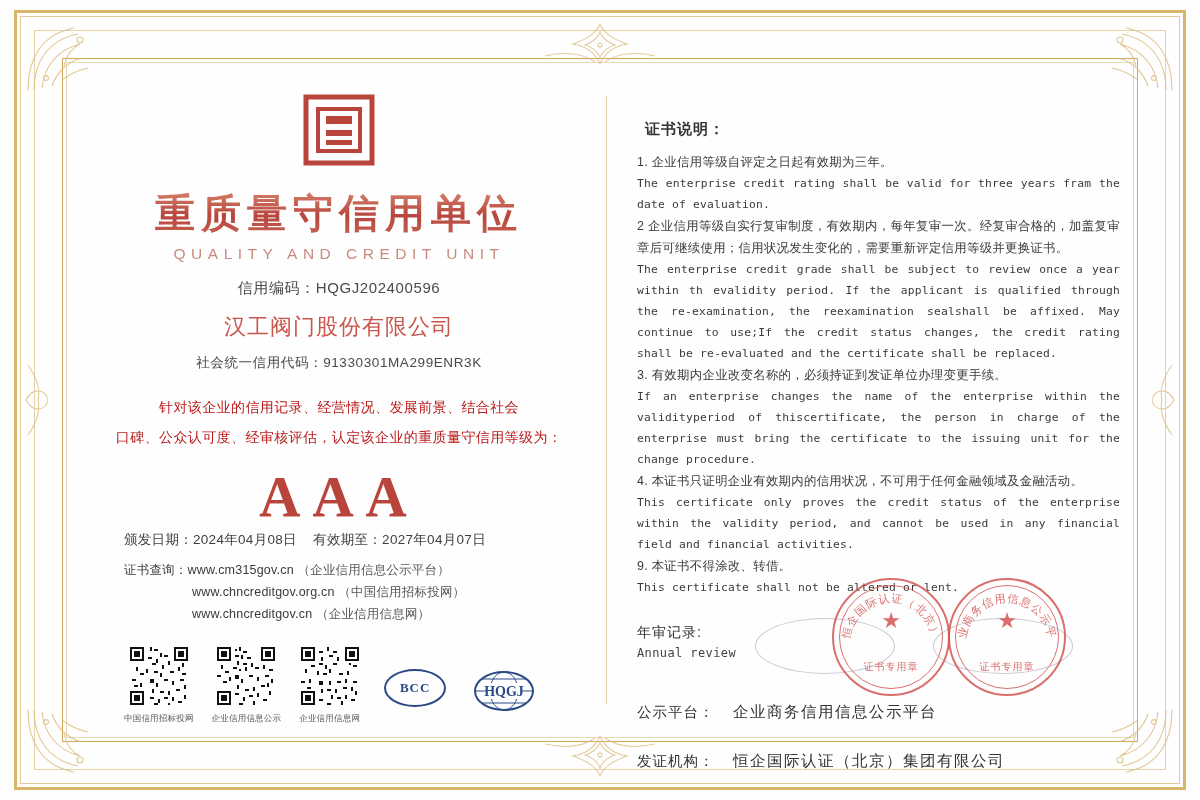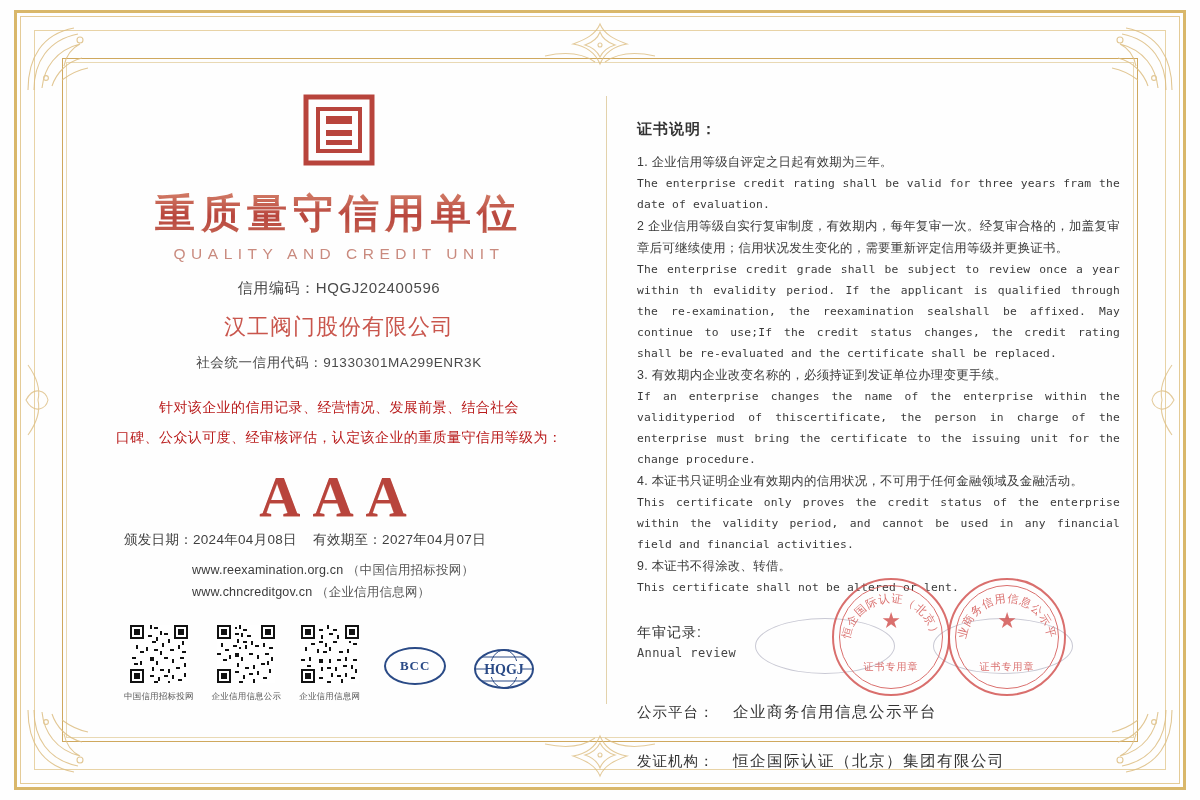--- a/index.html
+++ b/index.html
@@ -132,20 +132,21 @@
     display:flex; align-items:center; justify-content:center;
     color:#2a4a86; font-family:"Liberation Serif", serif;
     font-size:13px; font-weight:bold; letter-spacing:1px;
   }
   .badge-globe { position:relative; }
 
   
   .r-head {
     font-size:15px; color:#333; letter-spacing:1px; margin-bottom:12px;
     font-weight:bold;
+    margin-left:8px;
   }
   .r-list { }
   .r-cn {
     font-size:12.4px; color:#3a3a3a; line-height:22px; letter-spacing:.3px;
     text-align:justify;
   }
   .r-en {
     font-family:"DejaVu Sans Mono", monospace;
     font-size:11.3px; color:#3a3a3a; line-height:21px; letter-spacing:.2px;
     text-align:justify;
@@ -311,22 +312,26 @@
 
       <div class="grade">AAA</div>
 
       <div class="dates">
         <span>颁发日期：</span><span>2024年04月08日</span>
         &nbsp;&nbsp;
         <span>有效期至：</span><span>2027年04月07日</span>
       </div>
 
       <div class="urls">
+        <div class="url-row">
+          <span>证书查询：</span><span class="u">www.cm315gov.cn</span>
+          <span class="note">（企业信用信息公示平台）</span>
+        </div>
         <div class="url-row indent">
-          <span class="u">www.reexamination.org.cn</span>
+          <span class="u">www.chncreditgov.org.cn</span>
           <span class="note">（中国信用招标投网）</span>
         </div>
         <div class="url-row indent">
           <span class="u">www.chncreditgov.cn</span>
           <span class="note">（企业信用信息网）</span>
         </div>
       </div>
 
       <div class="qr-row">
         <div class="qr-item">

